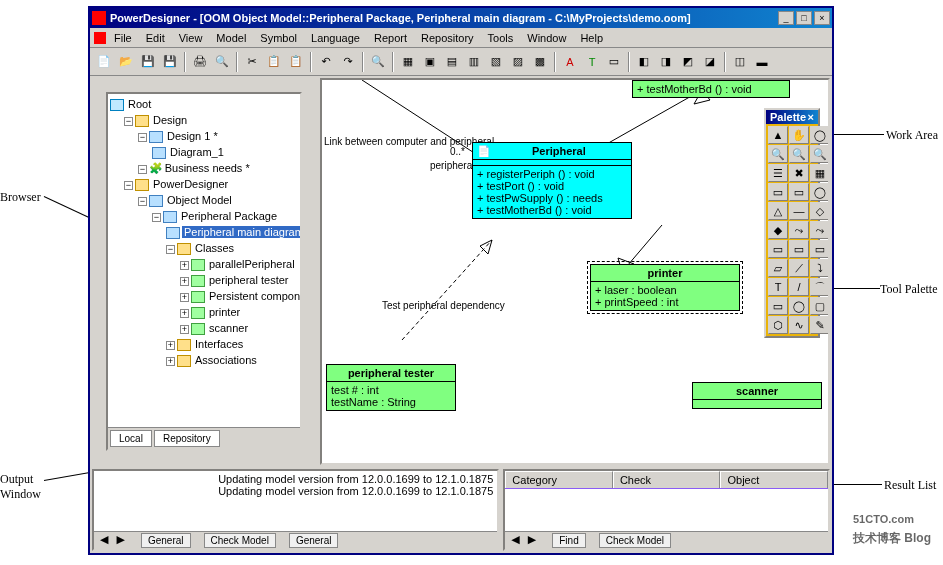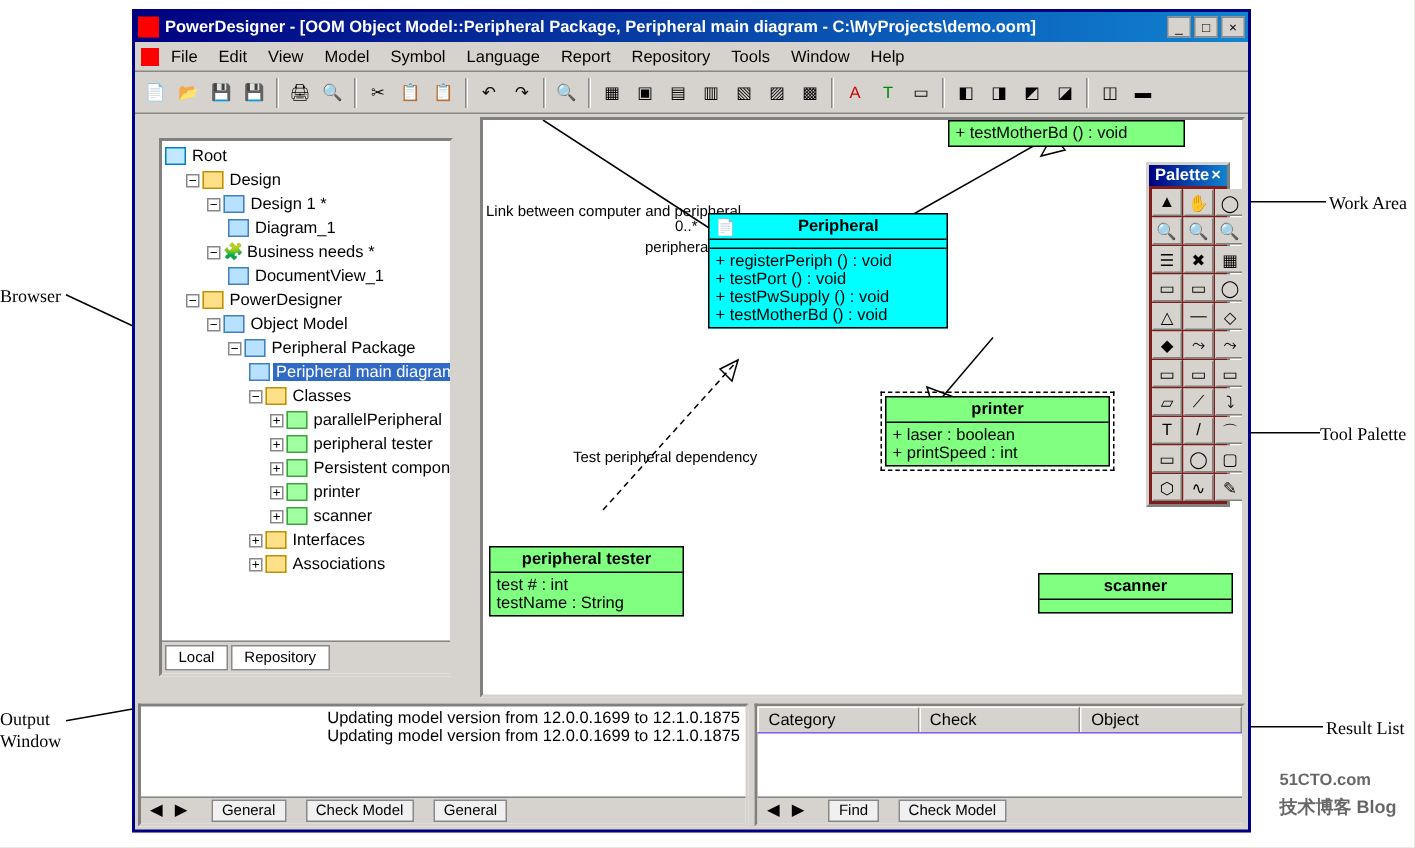--- a/index.html
+++ b/index.html
@@ -29,21 +29,21 @@
 .ch { margin-left: 14px; }
 .tabstrip { display: flex; background: #d6d3ce; border-top: 1px solid #888; padding: 2px; }
 .tsb { padding: 2px 8px; border: 1px solid #888; background: #fff; font-size: 10px; cursor: pointer; margin-right: 2px; }
 .canvas { flex: 1; background: #fff; border: 2px inset #d6d3ce; margin: 2px; position: relative; overflow: hidden; }
 .uml-class { position: absolute; border: 1px solid #000; font-size: 10px; }
 .uml-class .hd { text-align: center; font-weight: bold; padding: 2px 4px; border-bottom: 1px solid #000; }
 .uml-class .sec { border-bottom: 1px solid #000; padding: 2px 4px; }
 .uml-class .sec:last-child { border-bottom: none; }
 .cyan { background: #00ffff; }
 .green { background: #80ff80; }
-.palette { position: absolute; top: 28px; right: 8px; width: 56px; background: #7f1d1d; border: 2px outset #d6d3ce; }
+.palette { position: absolute; top: 28px; right: 8px; width: 56px; background: #eab308; border: 2px outset #d6d3ce; }
 .palette .pt { background: linear-gradient(to right, #000080, #1084d0); color: #fff; padding: 1px 4px; font-size: 10px; font-weight: bold; display: flex; }
 .palette .pt span:last-child { margin-left: auto; }
 .palette .pg { display: grid; grid-template-columns: repeat(3, 1fr); gap: 1px; padding: 2px; }
 .pbtn { width: 20px; height: 18px; border: 1px outset #d6d3ce; background: #d6d3ce; display: flex; align-items: center; justify-content: center; cursor: pointer; }
 .bottom { display: flex; height: 86px; }
 .outpanel { flex: 1; border: 2px inset #d6d3ce; margin: 2px; background: #fff; display: flex; flex-direction: column; }
 .out-content { flex: 1; padding: 2px 4px; overflow: auto; text-align: right; }
 .out-tabs { display: flex; background: #d6d3ce; border-top: 1px solid #888; padding: 1px 2px; }
 .ot { padding: 1px 6px; border: 1px solid #888; background: #f0f0f0; font-size: 10px; margin-right: 1px; cursor: pointer; margin-left: 12px; }
 .rescols { display: flex; background: #d6d3ce; border-bottom: 1px solid #8b5cf6; }
@@ -142,23 +142,20 @@
         <div class="tn"><span class="ic ic-root"></span><span class="lbl">Root</span>
           <div class="ch">
             <div class="tn"><span class="tgl">−</span><span class="ic ic-folder"></span><span class="lbl">Design</span>
               <div class="ch">
                 <div class="tn"><span class="tgl">−</span><span class="ic ic-diag"></span><span class="lbl">Design 1 *</span>
                   <div class="ch">
                       <div class="tn"><span class="ic ic-diag"></span><span class="lbl">Diagram_1</span></div>
                     </div>
                 </div>
                 <div class="tn"><span class="tgl">−</span><span style="color:#f80">🧩</span><span class="lbl">Business needs *</span>
-                  <div class="ch">
-                      <div class="tn"><span class="ic ic-diag"></span><span class="lbl">DocumentView_1</span></div>
-                    </div>
                 </div>
               </div>
             </div>
             <div class="tn"><span class="tgl">−</span><span class="ic ic-folder"></span><span class="lbl">PowerDesigner</span>
               <div class="ch">
                 <div class="tn"><span class="tgl">−</span><span class="ic ic-diag"></span><span class="lbl">Object Model</span>
                   <div class="ch">
                     <div class="tn"><span class="tgl">−</span><span class="ic ic-diag"></span><span class="lbl">Peripheral Package</span>
                       <div class="ch">
                         <div class="tn"><span class="ic ic-diag"></span><span class="lbl sel">Peripheral main diagram</span></div>
@@ -207,21 +204,21 @@
       <div class="uml-class green" style="top:0;left:310px;width:158px">
         <div class="sec">+  testMotherBd ()  : void</div>
       </div>
 
       <div class="uml-class cyan" style="top:62px;left:150px;width:160px">
         <div class="hd"><span style="float:left">📄</span><span>Peripheral</span></div>
         <div class="sec" style="height:6px"></div>
         <div class="sec">
           <div>+  registerPeriph ()  : void</div>
           <div>+  testPort ()  : void</div>
-          <div>+  testPwSupply ()  : void</div>
+          <div>+  testPwSupply ()  : needs</div>
           <div>+  testMotherBd ()  : void</div>
         </div>
       </div>
 
       <div class="uml-class green" style="top:184px;left:268px;width:150px;outline:1px dashed #000;outline-offset:2px">
         <div class="hd">printer</div>
         <div class="sec">
           <div>+  laser  : boolean</div>
           <div>+  printSpeed  : int</div>
         </div>

